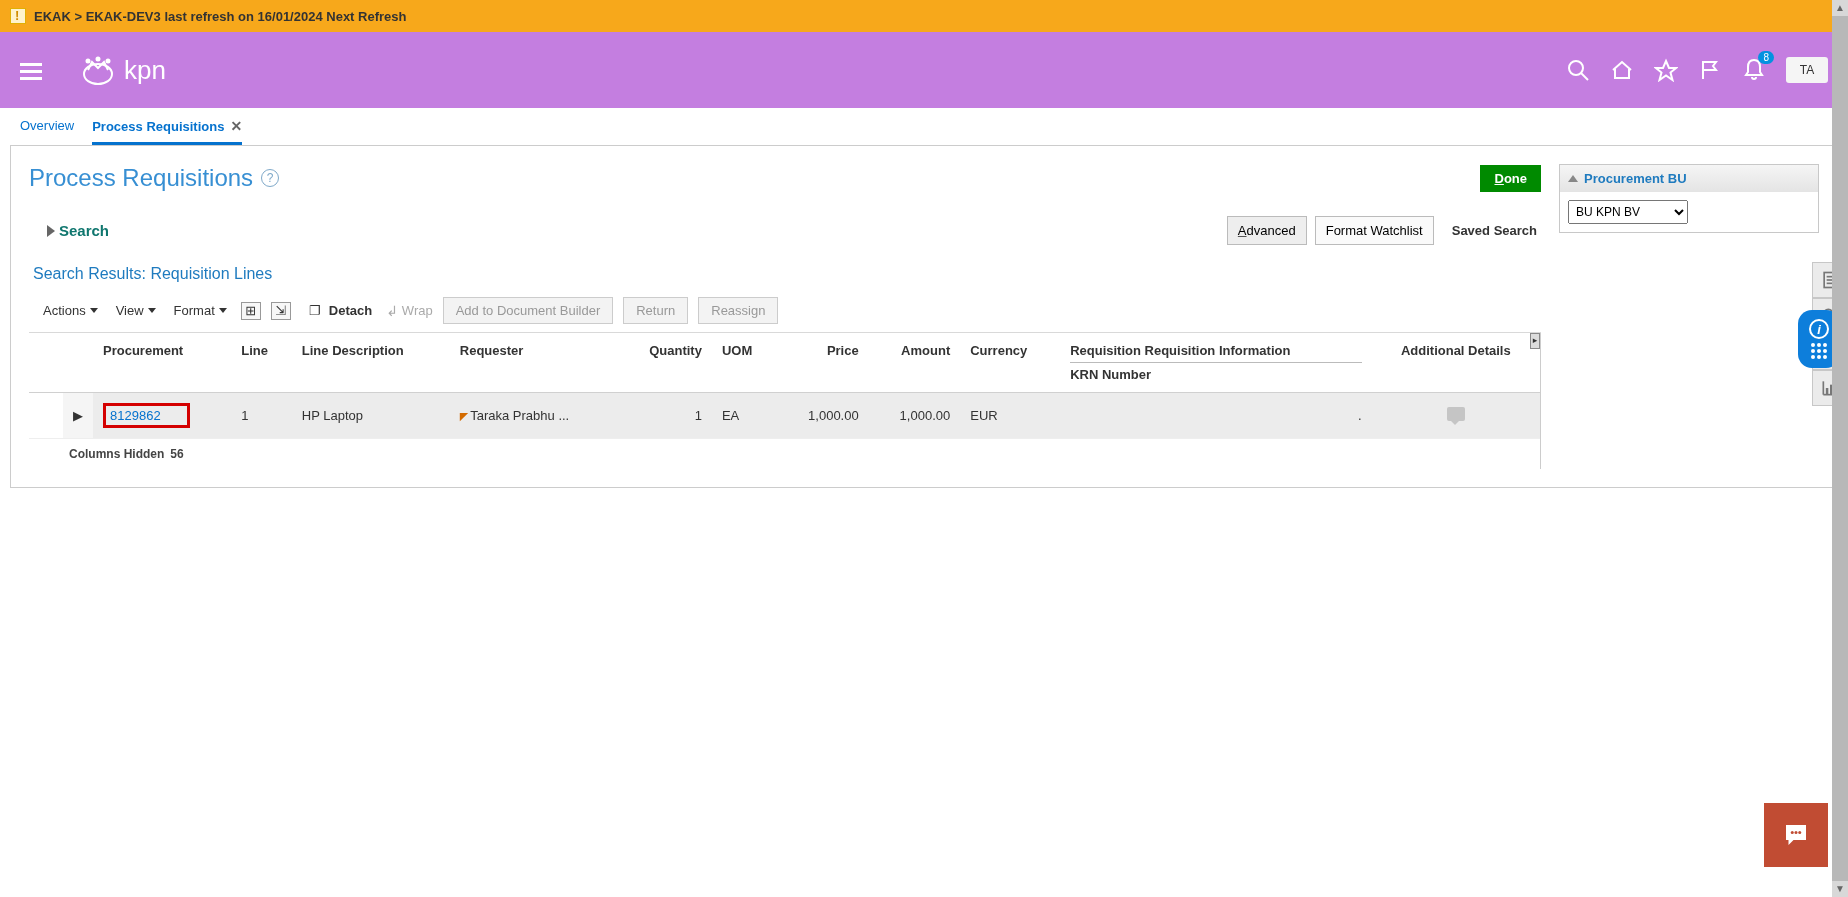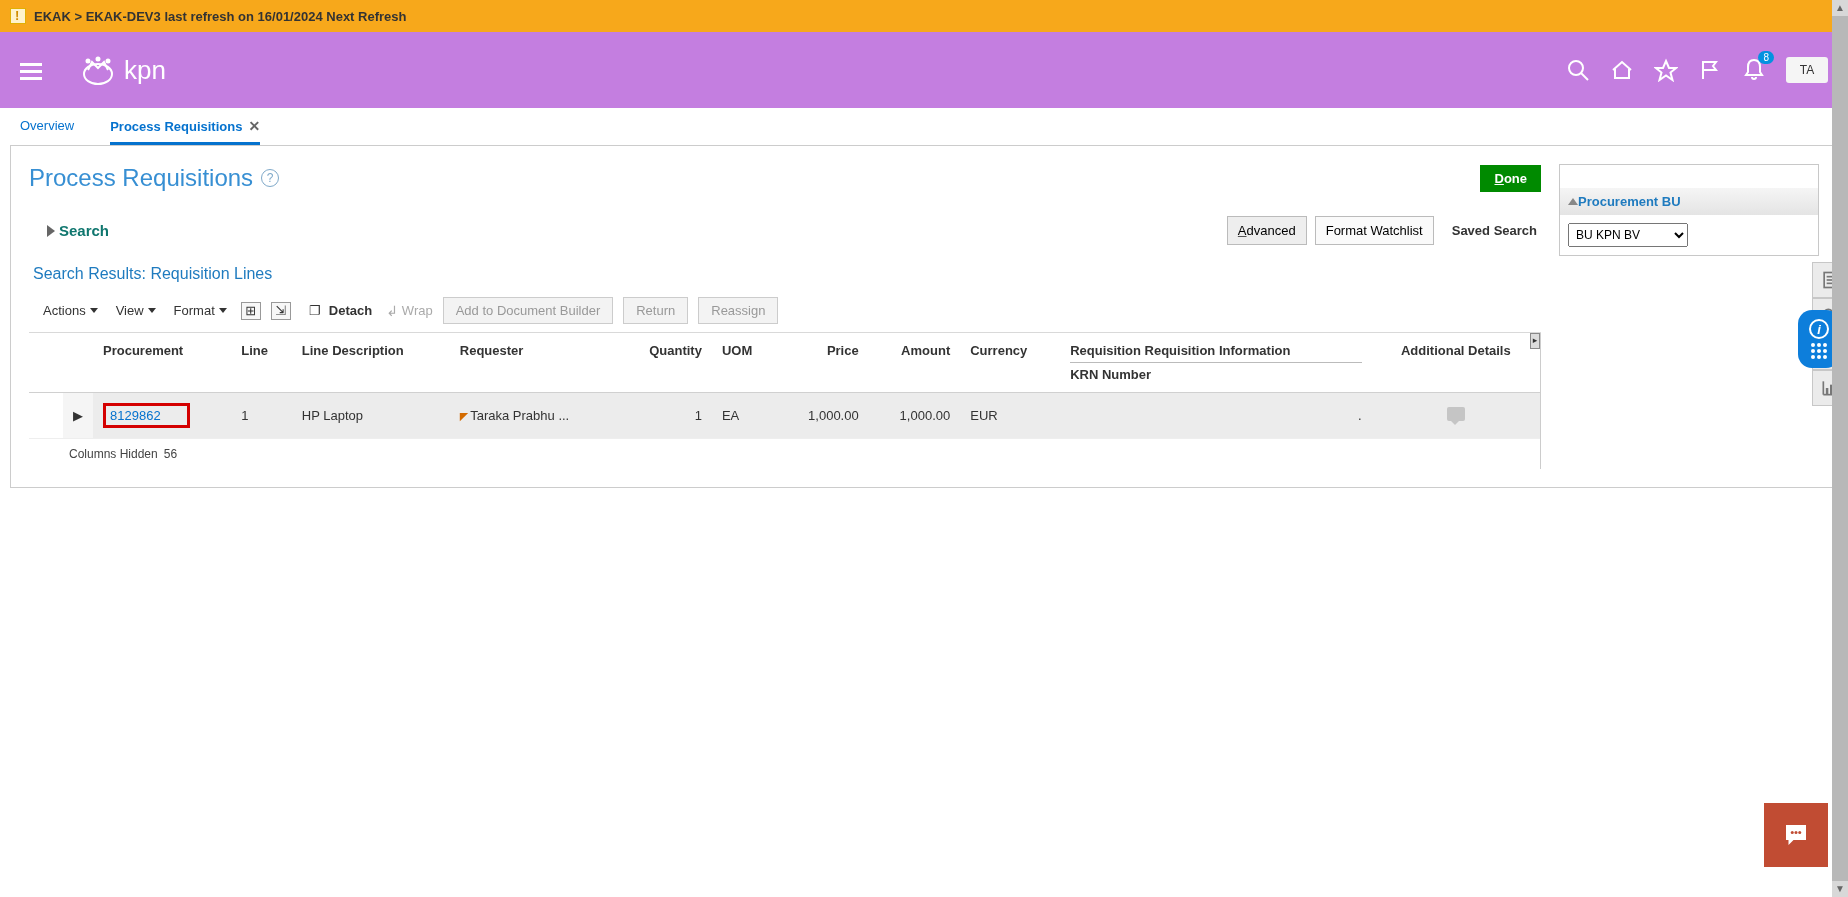--- a/index.html
+++ b/index.html
@@ -14,21 +14,21 @@
   .logo { display:flex; align-items:center; margin-left: 30px; }
   .logo svg { width: 40px; height: 40px; }
   .logo-text { font-size: 26px; margin-left: 6px; font-weight: 400; }
   .header-spacer { flex: 1; }
   .header-icons { display: flex; align-items: center; gap: 20px; }
   .hicon { width: 24px; height: 24px; stroke: #fff; fill: none; cursor:pointer; stroke-width:2; position:relative; }
   .bell-wrap { position: relative; }
   .badge { position:absolute; top:-6px; right:-8px; background:#0492e0; color:#fff; font-size:10px; border-radius:8px; padding:1px 5px; }
   .avatar { background:#f5f5f5; color:#333; width:42px; height:26px; display:flex; align-items:center; justify-content:center; font-size:12px; border-radius:3px; cursor:pointer;}
 
-  .tabs { padding: 10px 20px 0; display:flex; gap: 36px; font-size:13px;}
+  .tabs { padding: 10px 20px 0; display:flex; gap: 18px; font-size:13px;}
   .tab-link { color:#0572ce; cursor:pointer; padding-bottom:8px; }
   .tab-link.active { font-weight:bold; border-bottom:3px solid #0572ce; display:flex; align-items:center; gap:6px;}
   .tab-close { font-size:14px; color:#666; }
 
   .main-wrap { display:flex; margin: 0 10px 10px; border:1px solid #ccc; padding: 18px; gap: 18px; }
   .main-col { flex:1; }
   .side-col { width:260px; }
 
   .page-title-row { display:flex; align-items:center; margin-bottom:24px;}
   .page-title { color:#378fd3; font-size:24px; font-weight:400; display:flex; align-items:center; gap:8px;}
@@ -65,27 +65,27 @@
   .table th.right { text-align:right; }
   .table td { padding:10px 10px; border-bottom:1px solid #eee; }
   .table td.right { text-align:right; }
   .row-data { background:#ececec; }
   .expand-cell { background:#f5f5f5; width:30px; text-align:center;}
   .empty-left { background:#fff; width:34px;}
   .req-link { color:#0572ce; cursor:pointer; }
   .red-box { border:3px solid #d40000; padding:2px 26px 2px 4px; display:inline-block;}
   .flag { color:#d46b00; font-size:11px; margin-right:2px;}
   .sub-header { border-top:1px solid #bbb; padding-top:4px; margin-top:4px; display:block;}
-  .table-footer { padding:8px 40px; font-size:12px; font-weight:normal; color:#444; display:flex; gap:6px;}
+  .table-footer { padding:8px 40px; font-size:12px; font-weight:bold; color:#444; display:flex; gap:6px;}
   .scroll-handle { position:absolute; top:0; right:0; width:10px; height:16px; background:#dcdcdc; border:1px solid #888; cursor:pointer; font-size:9px; line-height:13px; text-align:center;}
   .details-icon { display:inline-block; width:18px; height:14px; background:#c5c5c5; border-radius:2px; position:relative; cursor:pointer;}
   .details-icon::after { content:""; position:absolute; bottom:-4px; left:4px; width:0;height:0; border-left:4px solid transparent; border-right:4px solid transparent; border-top:4px solid #c5c5c5;}
 
   .panel { border:1px solid #c8c8c8; margin-bottom:6px;}
-  .panel-head { background:linear-gradient(#f5f5f5,#e4e4e4); padding:6px 8px; display:flex; align-items:center; margin-top:23px;}
+  .panel-head { background:linear-gradient(#f5f5f5,#e4e4e4); padding:6px 8px; display:flex; align-items:center; gap:6px;}
   .panel-tri { width:0;height:0;border-left:5px solid transparent;border-right:5px solid transparent;border-bottom:7px solid #888; transform:rotate(180deg);}
   .panel-tri.up { transform:none; border-bottom-color:#888;}
   .panel-title { color:#1f7bbf; font-weight:bold; font-size:13px;}
   .panel-body { padding:8px;}
   .panel-body select { width:120px; padding:3px; font-size:12px;}
   .doc-empty { font-size:13px; color:#333;}
 
   .right-dock { position:fixed; right:0; top:262px; display:flex; flex-direction:column;}
   .dock-item { width:36px; height:36px; background:#ebebeb; border:1px solid #c7c7c7; display:flex; align-items:center; justify-content:center; margin-bottom:0px;}
   .dock-item svg { width:20px; height:20px; fill:#777;}

